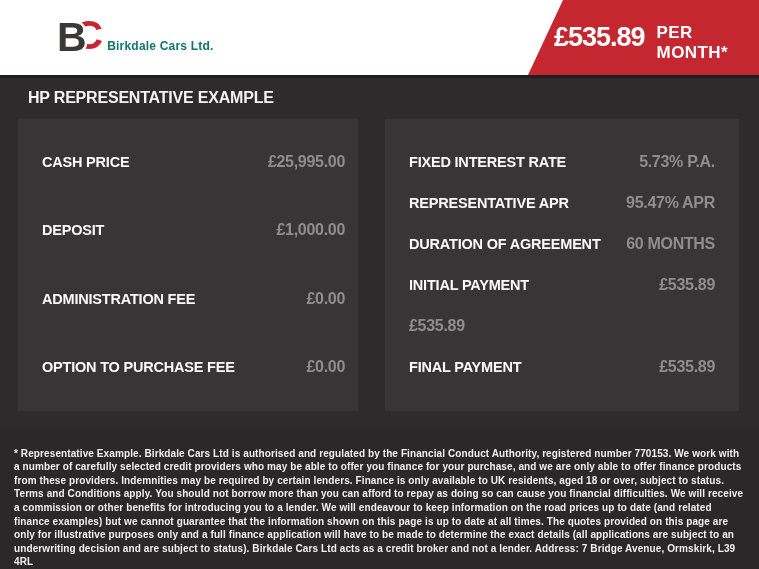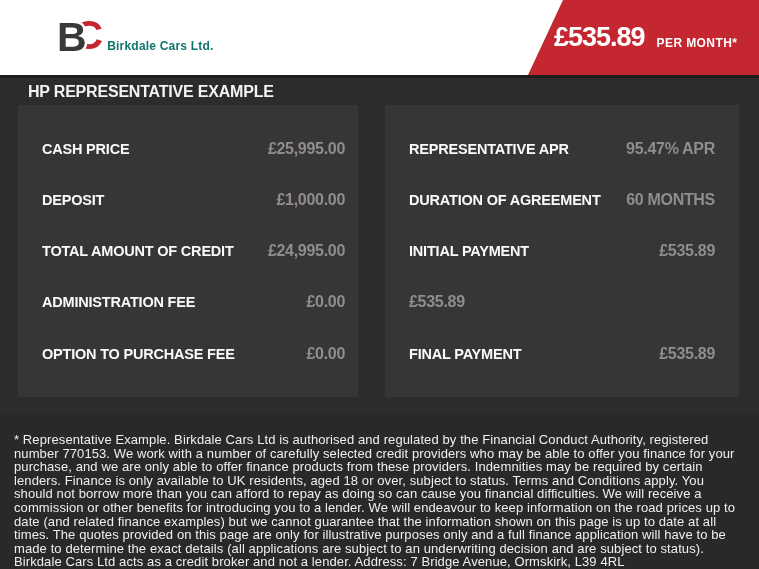--- a/index.html
+++ b/index.html
@@ -74,21 +74,21 @@
     color: #ffffff;
   }
   .banner-amount {
     font-size: 27px;
     font-weight: 700;
     letter-spacing: -1px;
   }
   .banner-period {
     margin-left: 12px;
     margin-top: 10px;
-    font-size: 12px;
+    font-size: 17px;
     font-weight: 700;
     letter-spacing: 0.4px;
   }
 
   
   .main {
     height: 494px;
     background: var(--bg-dark, #2e2b2c);
     border-top: 3px solid #1f1d1d;
     display: flex;
@@ -143,22 +143,22 @@
 
   
   .footer {
     flex: 1;
     margin-top: 17px;
     background: #2b2829;
     padding: 19px 14px 0 14px;
   }
   .disclaimer {
     color: #f0efef;
-    font-size: 13px;
-    font-weight: 400;
+    font-size: 10px;
+    font-weight: 700;
     line-height: 13.6px;
     letter-spacing: 0.1px;
   }
 </style>
 </head>
 <body>
 
 <div class="page" style="--accent: #c4272f; --bg-dark: #2e2b2c; --panel: #383536; --value-gray: #8f8d8e;">
 
   <div class="header">
@@ -183,35 +183,35 @@
       <div class="panel panel-left">
         <div class="finance-row">
           <span class="finance-label">CASH PRICE</span>
           <span class="finance-value">£25,995.00</span>
         </div>
         <div class="finance-row">
           <span class="finance-label">DEPOSIT</span>
           <span class="finance-value">£1,000.00</span>
         </div>
         <div class="finance-row">
-          <span class="finance-label">TOTAL AMOUNT OF CREDIT</span>
-          <span class="finance-value">£24,995.00</span>
-        </div>
-        <div class="finance-row">
           <span class="finance-label">ADMINISTRATION FEE</span>
           <span class="finance-value">£0.00</span>
         </div>
         <div class="finance-row">
           <span class="finance-label">OPTION TO PURCHASE FEE</span>
           <span class="finance-value">£0.00</span>
         </div>
       </div>
 
       <div class="panel panel-right">
         <div class="finance-row">
+          <span class="finance-label">FIXED INTEREST RATE</span>
+          <span class="finance-value">5.73% P.A.</span>
+        </div>
+        <div class="finance-row">
           <span class="finance-label">REPRESENTATIVE APR</span>
           <span class="finance-value">95.47% APR</span>
         </div>
         <div class="finance-row">
           <span class="finance-label">DURATION OF AGREEMENT</span>
           <span class="finance-value">60 MONTHS</span>
         </div>
         <div class="finance-row">
           <span class="finance-label">INITIAL PAYMENT</span>
           <span class="finance-value">£535.89</span>

